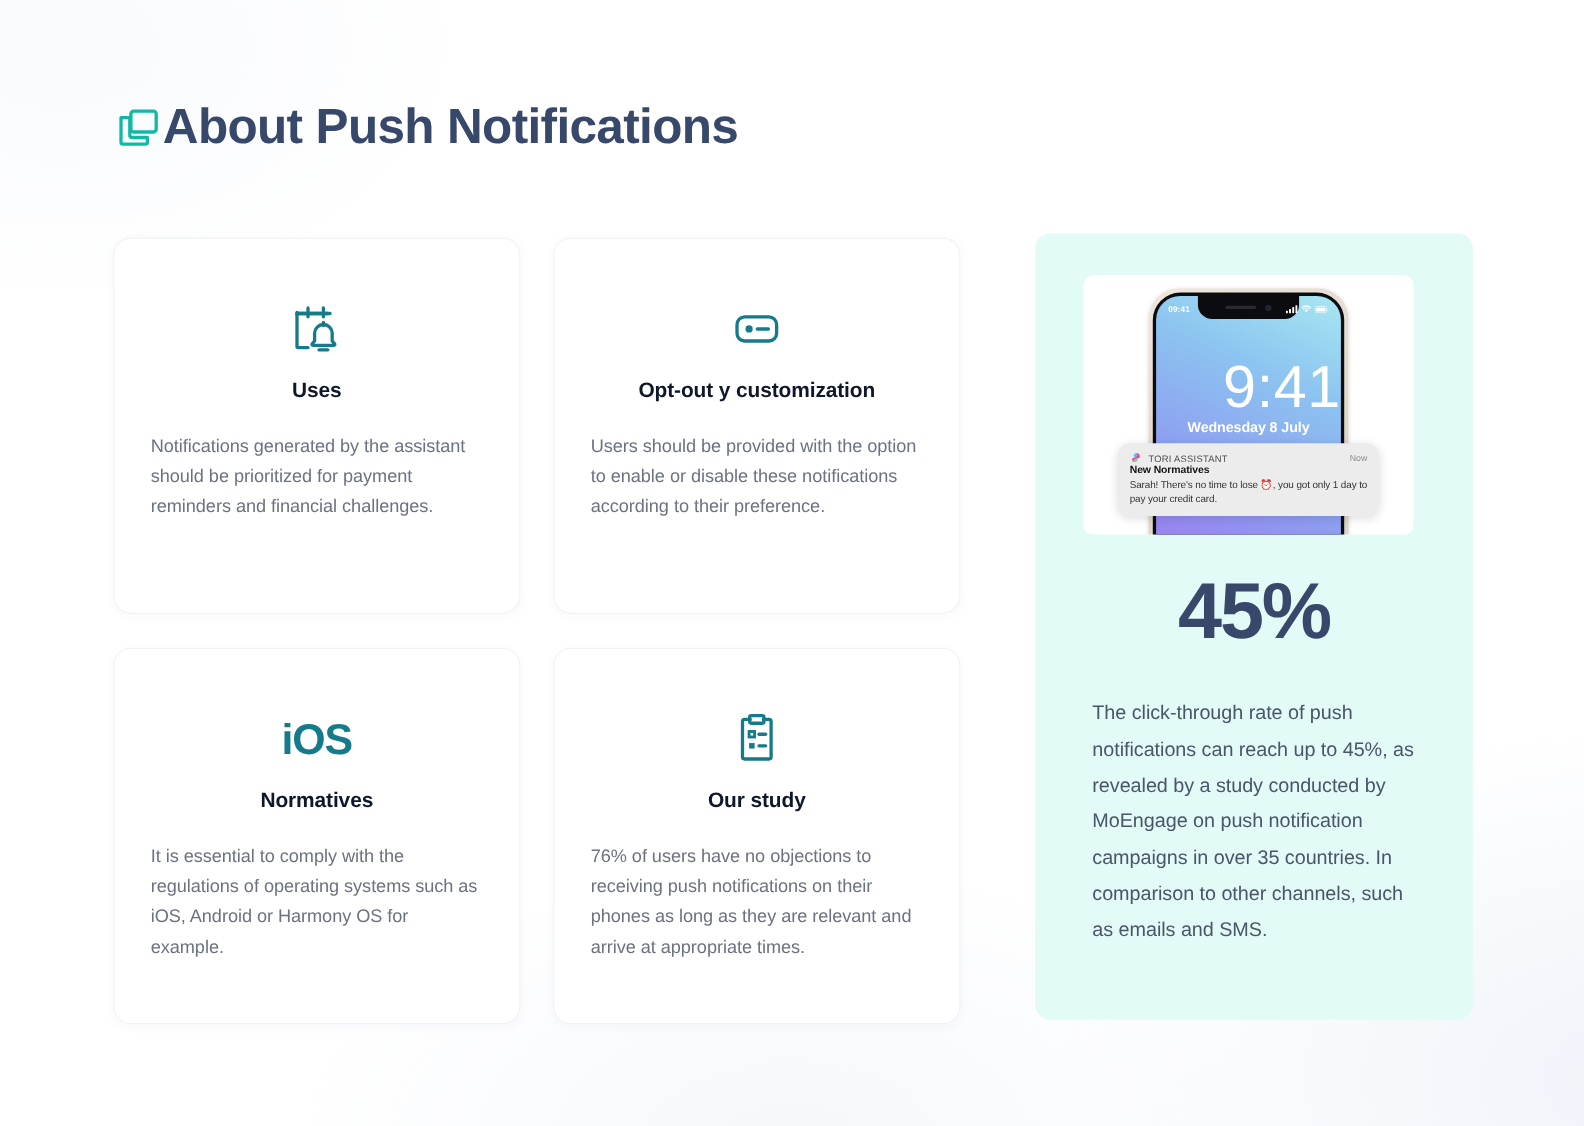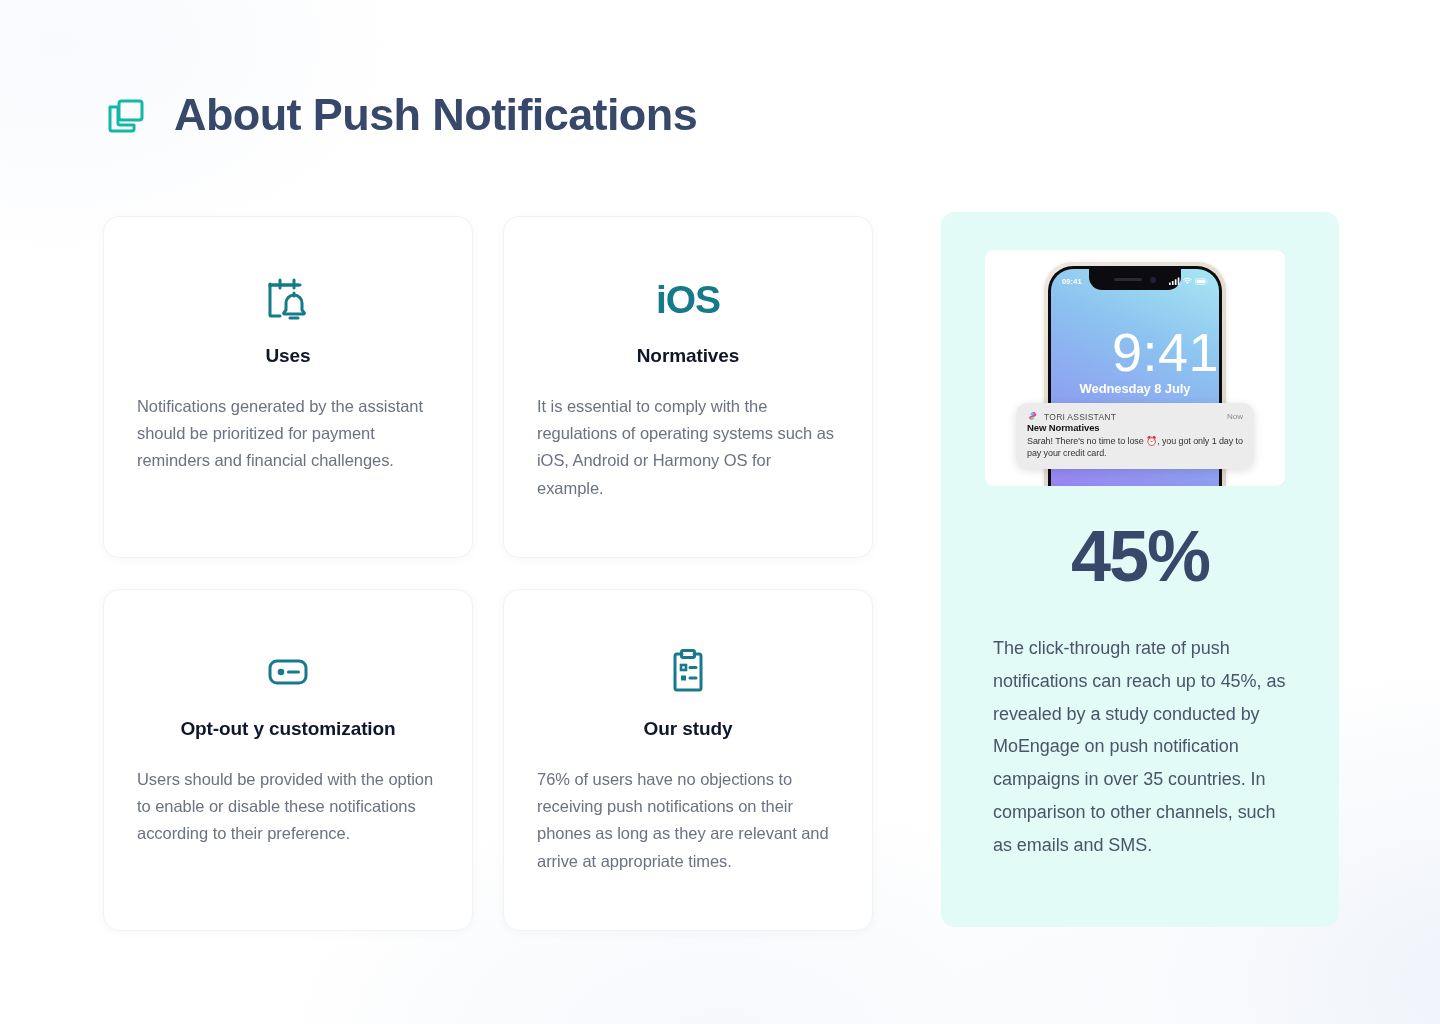--- a/index.html
+++ b/index.html
@@ -29,21 +29,20 @@
 
   .page { position: relative; width: 1440px; height: 1024px; }
 
   
   .header {
     position: absolute;
     left: 104px;
     top: 92px;
     display: flex;
     align-items: center;
-    gap: 26px;
   }
   .header-icon { width: 44px; height: 44px; display: block; flex: none; }
   .header-title {
     font-size: 45px;
     font-weight: 700;
     color: #37486a;
     letter-spacing: -0.6px;
     line-height: 1;
     white-space: nowrap;
   }
@@ -305,36 +304,36 @@
           <path d="M32 21c-4.4 0-8 3.6-8 8v7l-2.2 2.6c-.5.6-.1 1.4.7 1.4h19c.8 0 1.2-.8.7-1.4L40 36v-7c0-4.4-3.6-8-8-8z" stroke="#157b8b" stroke-width="3" stroke-linejoin="round"></path>
           <path d="M28 44h8" stroke="#157b8b" stroke-width="3" stroke-linecap="round"></path>
         </svg>
       </div>
       <div class="card-title">Uses</div>
       <div class="card-body">Notifications generated by the assistant should be prioritized for payment reminders and financial challenges.</div>
     </div>
 
     <div class="card">
       <div class="card-icon">
-        <span class="ios-text">iOS</span>
-      </div>
-      <div class="card-title">Normatives</div>
-      <div class="card-body">It is essential to comply with the regulations of operating systems such as iOS, Android or Harmony OS for example.</div>
-    </div>
-
-    <div class="card">
-      <div class="card-icon">
         <svg viewBox="0 0 52 34" width="52" height="34" fill="none">
           <rect x="8" y="6" width="36" height="22" rx="7" stroke="#157b8b" stroke-width="3"></rect>
           <circle cx="19" cy="17" r="3.3" fill="#157b8b"></circle>
           <path d="M26.5 17h10" stroke="#157b8b" stroke-width="3.2" stroke-linecap="round"></path>
         </svg>
       </div>
       <div class="card-title">Opt-out y customization</div>
       <div class="card-body">Users should be provided with the option to enable or disable these notifications according to their preference.</div>
+    </div>
+
+    <div class="card">
+      <div class="card-icon">
+        <span class="ios-text">iOS</span>
+      </div>
+      <div class="card-title">Normatives</div>
+      <div class="card-body">It is essential to comply with the regulations of operating systems such as iOS, Android or Harmony OS for example.</div>
     </div>
 
     <div class="card">
       <div class="card-icon">
         <svg viewBox="0 0 52 52" width="52" height="52" fill="none">
           <path d="M20 8h-5a2 2 0 0 0-2 2v32a2 2 0 0 0 2 2h22a2 2 0 0 0 2-2V10a2 2 0 0 0-2-2h-5" stroke="#157b8b" stroke-width="3" stroke-linejoin="round" stroke-linecap="round"></path>
           <rect x="19.5" y="4.5" width="13" height="7" rx="1.5" stroke="#157b8b" stroke-width="3"></rect>
           <rect x="19" y="19" width="5" height="5" stroke="#157b8b" stroke-width="2.6"></rect>
           <path d="M28 21.5h6" stroke="#157b8b" stroke-width="3" stroke-linecap="round"></path>
           <rect x="19" y="29.5" width="5" height="5" fill="#157b8b"></rect>

